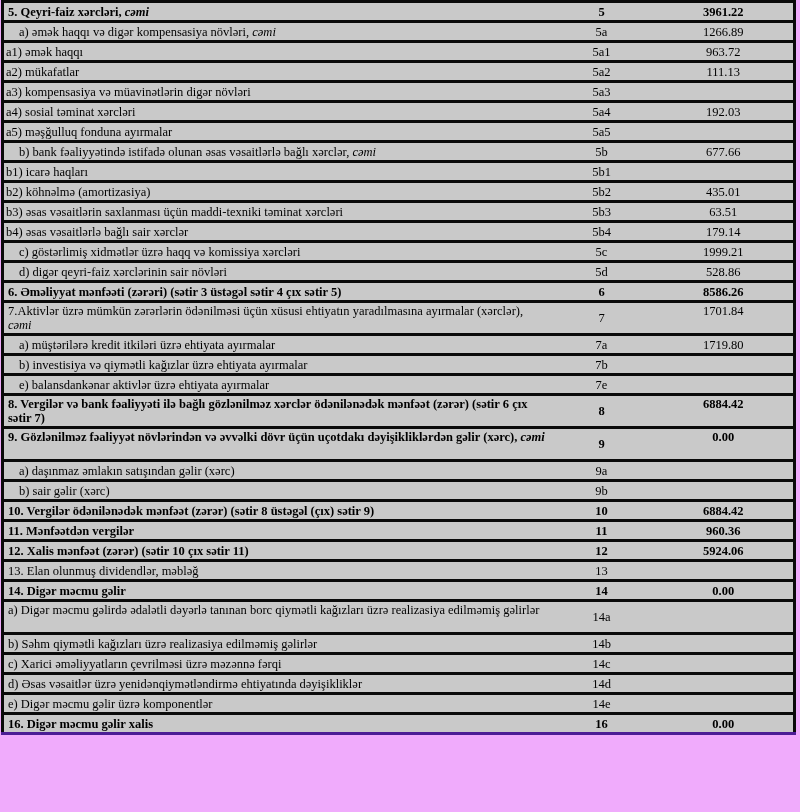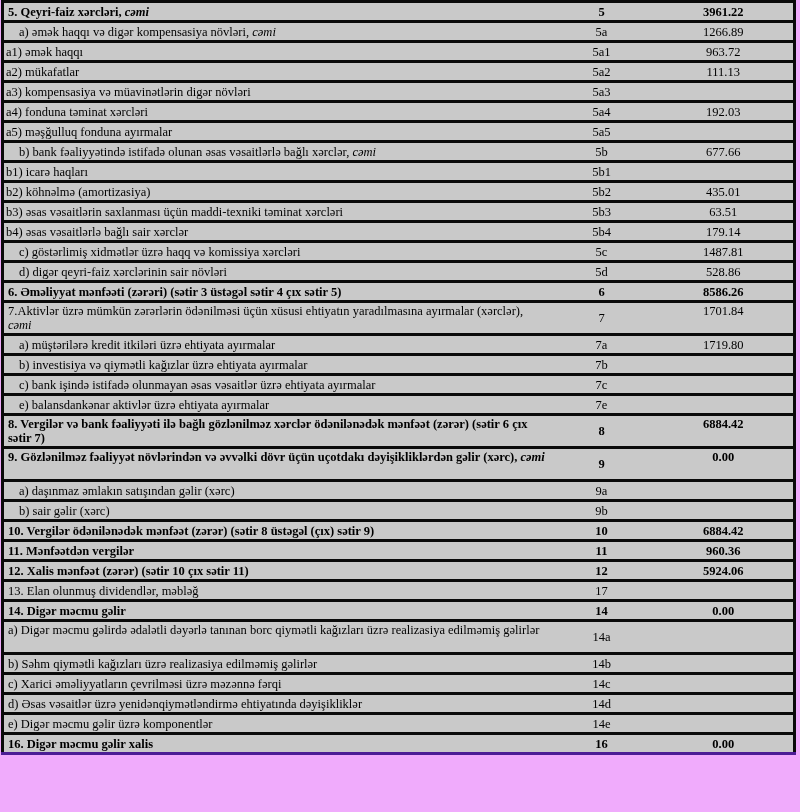--- a/index.html
+++ b/index.html
@@ -85,21 +85,21 @@
     <td class="c-value">111.13</td>
   </tr>
 
   <tr class="r indent2">
     <td class="c-label"><span class="lbl">a3) kompensasiya və müavinətlərin digər növləri</span><span class="lbl-italic"></span></td>
     <td class="c-code">5a3</td>
     <td class="c-value"></td>
   </tr>
 
   <tr class="r indent2">
-    <td class="c-label"><span class="lbl">a4) fonduna təminat xərcləri</span><span class="lbl-italic"></span></td>
+    <td class="c-label"><span class="lbl">a4) sosial təminat xərcləri</span><span class="lbl-italic"></span></td>
     <td class="c-code">5a4</td>
     <td class="c-value">192.03</td>
   </tr>
 
   <tr class="r indent2">
     <td class="c-label"><span class="lbl">a5) məşğulluq fonduna ayırmalar</span><span class="lbl-italic"></span></td>
     <td class="c-code">5a5</td>
     <td class="c-value"></td>
   </tr>
 
@@ -129,21 +129,21 @@
 
   <tr class="r indent2">
     <td class="c-label"><span class="lbl">b4) əsas vəsaitlərlə bağlı sair xərclər</span><span class="lbl-italic"></span></td>
     <td class="c-code">5b4</td>
     <td class="c-value">179.14</td>
   </tr>
 
   <tr class="r indent1">
     <td class="c-label"><span class="lbl">c) göstərlimiş xidmətlər üzrə haqq və komissiya xərcləri</span><span class="lbl-italic"></span></td>
     <td class="c-code">5c</td>
-    <td class="c-value">1487.81</td>
+    <td class="c-value">1999.21</td>
   </tr>
 
   <tr class="r indent1">
     <td class="c-label"><span class="lbl">d) digər qeyri-faiz xərclərinin sair növləri</span><span class="lbl-italic"></span></td>
     <td class="c-code">5d</td>
     <td class="c-value">528.86</td>
   </tr>
 
   <tr class="r indent0 bold">
     <td class="c-label"><span class="lbl">6. Əməliyyat mənfəəti (zərəri) (sətir 3 üstəgəl sətir 4 çıx sətir 5)</span><span class="lbl-italic"></span></td>
@@ -162,25 +162,20 @@
     <td class="c-code">7a</td>
     <td class="c-value">1719.80</td>
   </tr>
 
   <tr class="r indent1">
     <td class="c-label"><span class="lbl">b) investisiya və qiymətli kağızlar üzrə ehtiyata ayırmalar</span><span class="lbl-italic"></span></td>
     <td class="c-code">7b</td>
     <td class="c-value"></td>
   </tr>
 
-  <tr class="r indent1">
-    <td class="c-label"><span class="lbl">c) bank işində istifadə olunmayan əsas vəsaitlər üzrə ehtiyata ayırmalar</span><span class="lbl-italic"></span></td>
-    <td class="c-code">7c</td>
-    <td class="c-value"></td>
-  </tr>
 
 
   <tr class="r indent1">
     <td class="c-label"><span class="lbl">e) balansdankənar aktivlər üzrə ehtiyata ayırmalar</span><span class="lbl-italic"></span></td>
     <td class="c-code">7e</td>
     <td class="c-value"></td>
   </tr>
 
 
   <tr class="r indent0 bold tall">
@@ -220,21 +215,21 @@
   </tr>
 
   <tr class="r indent0 bold">
     <td class="c-label"><span class="lbl">12. Xalis mənfəət (zərər) (sətir 10 çıx sətir 11)</span><span class="lbl-italic"></span></td>
     <td class="c-code">12</td>
     <td class="c-value">5924.06</td>
   </tr>
 
   <tr class="r indent0">
     <td class="c-label"><span class="lbl">13. Elan olunmuş dividendlər, məbləğ</span><span class="lbl-italic"></span></td>
-    <td class="c-code">17</td>
+    <td class="c-code">13</td>
     <td class="c-value"></td>
   </tr>
 
   <tr class="r indent0 bold">
     <td class="c-label"><span class="lbl">14. Digər məcmu gəlir</span><span class="lbl-italic"></span></td>
     <td class="c-code">14</td>
     <td class="c-value">0.00</td>
   </tr>
 
   <tr class="r indent0 tall">

